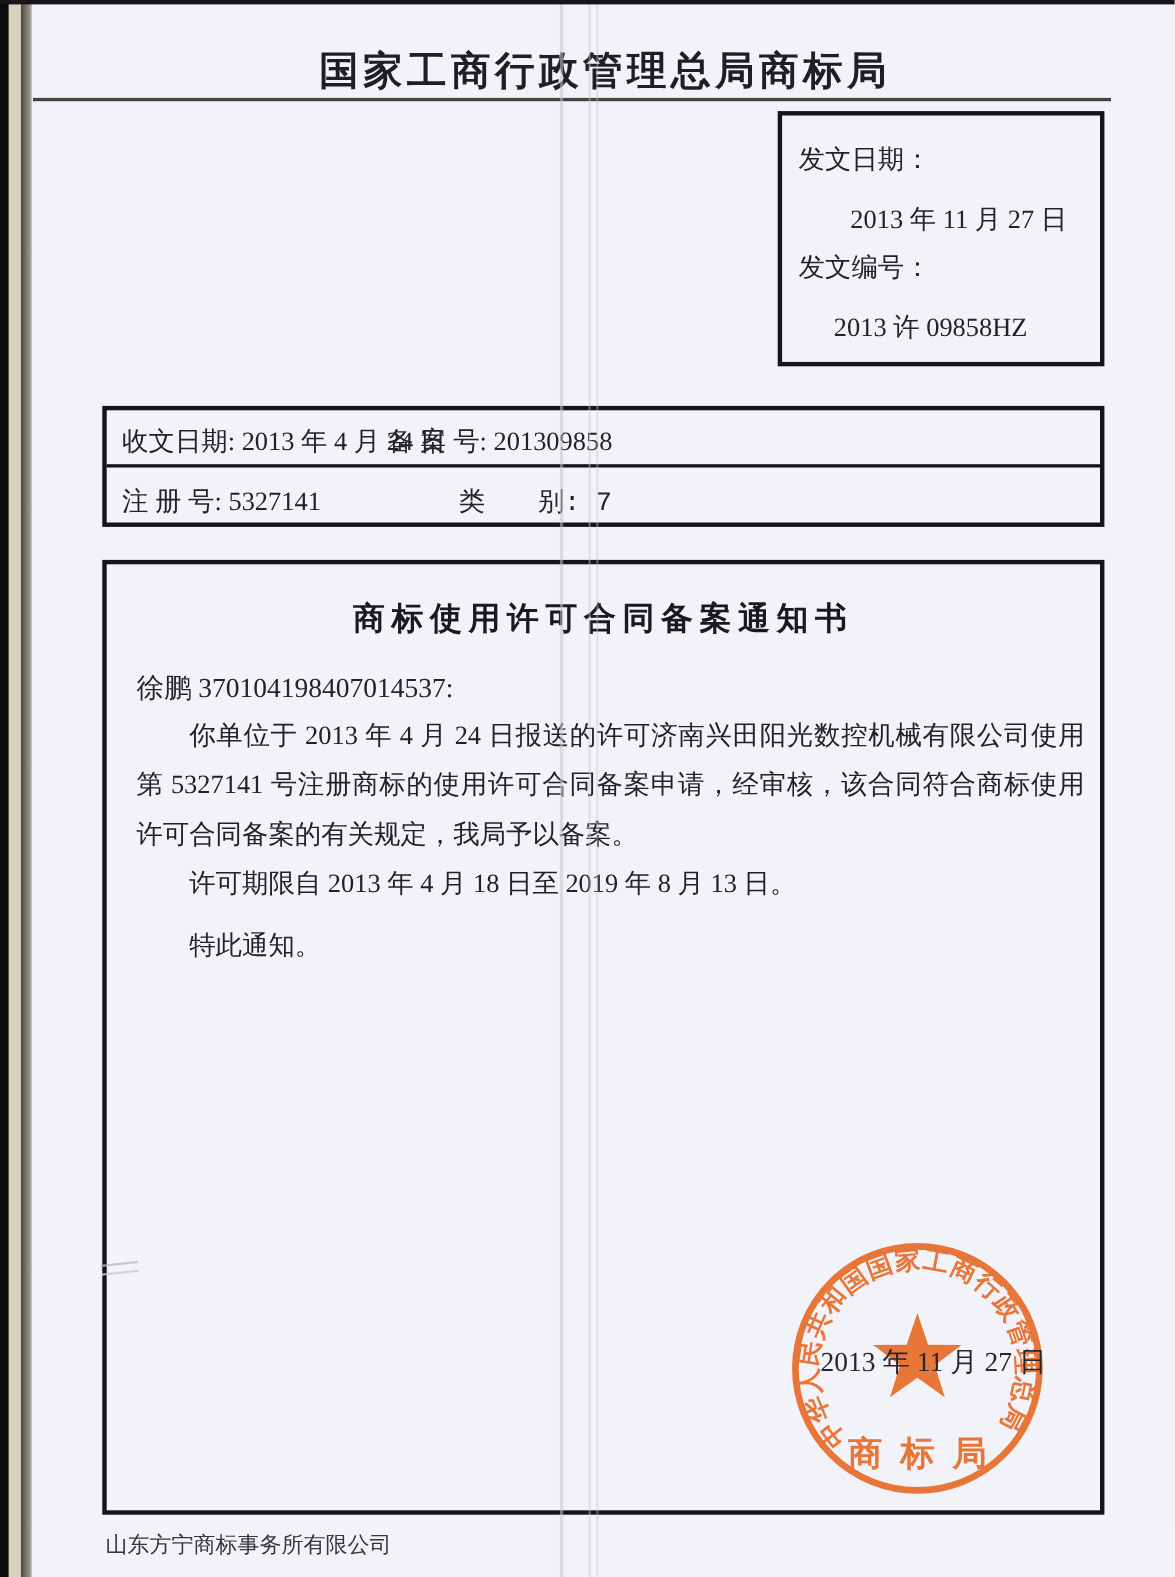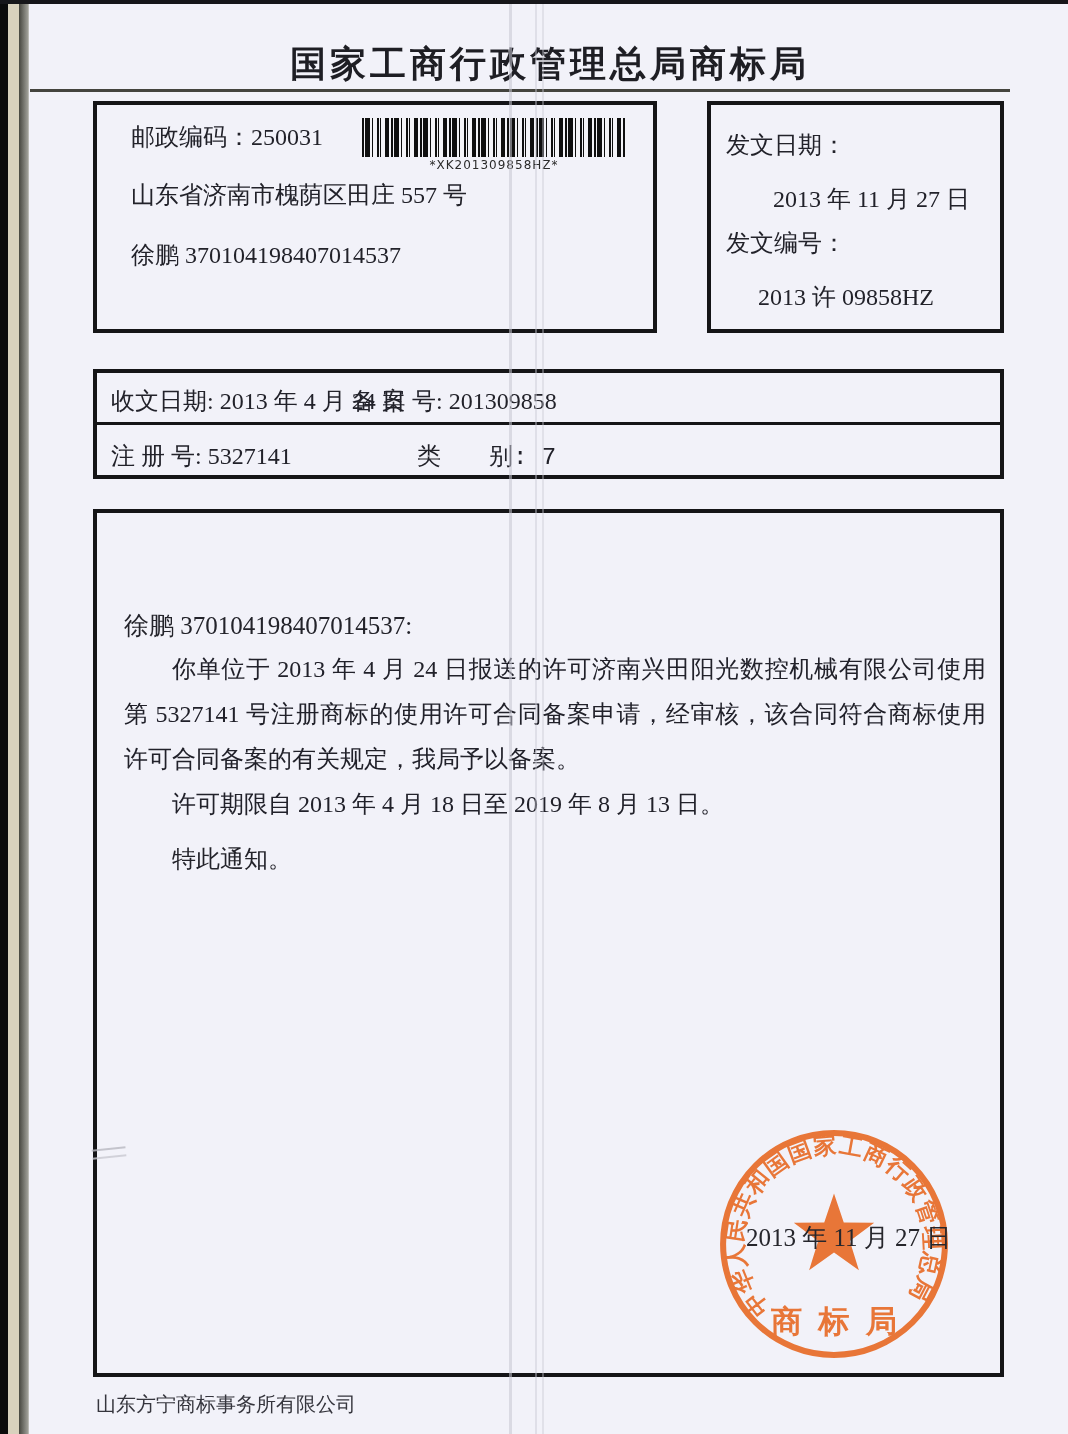--- a/index.html
+++ b/index.html
@@ -79,31 +79,20 @@
   .footer-line{ position:absolute; left:96px; top:1391px; font-size:20px; color:#35353d;}
 </style>
 </head>
 <body>
 
 <div class="page">
 
   <div class="doc-title">国家工商行政管理总局商标局</div>
   <div class="title-rule"></div>
 
-  <div class="box sender-box">
-    <div class="line" style="left:34px; top:16px;">
-      <span>邮政编码：</span><span>250031</span>
-    </div>
-    <div class="barcode-wrap">
-      <div class="barcode"></div>
-      <div class="barcode-text">*XK201309858HZ*</div>
-    </div>
-    <div class="line" style="left:34px; top:74px;">山东省济南市槐荫区田庄 557 号</div>
-    <div class="line" style="left:34px; top:134px;">徐鹏 370104198407014537</div>
-  </div>
 
   <div class="box dispatch-box">
     <div class="line" style="left:15px; top:24px;">发文日期：</div>
     <div class="line" style="left:62px; top:78px;">2013 年 11 月 27 日</div>
     <div class="line" style="left:15px; top:122px;">发文编号：</div>
     <div class="line" style="left:47px; top:176px;">2013 许 09858HZ</div>
   </div>
 
   <div class="box info-table">
     <div class="info-row row-1">
@@ -122,20 +111,21 @@
         <span>5327141</span>
       </div>
       <div class="line cell-right">
         <span>类　　别:</span>
         <span>7</span>
       </div>
     </div>
   </div>
 
   <div class="box notice-box">
+    <div class="notice-title">商标使用许可合同备案通知书</div>
     <div class="notice-addressee">徐鹏 370104198407014537:</div>
     <div class="notice-body">
       <p>你单位于 2013 年 4 月 24 日报送的许可济南兴田阳光数控机械有限公司使用第 5327141 号注册商标的使用许可合同备案申请，经审核，该合同符合商标使用许可合同备案的有关规定，我局予以备案。</p>
       <p>许可期限自 2013 年 4 月 18 日至 2019 年 8 月 13 日。</p>
     </div>
     <div class="notice-closing">特此通知。</div>
   </div>
 
   <svg class="seal" viewBox="0 0 240 240">
     <circle cx="120" cy="120" r="110" fill="none" stroke="#e8702e" stroke-width="6"></circle>

